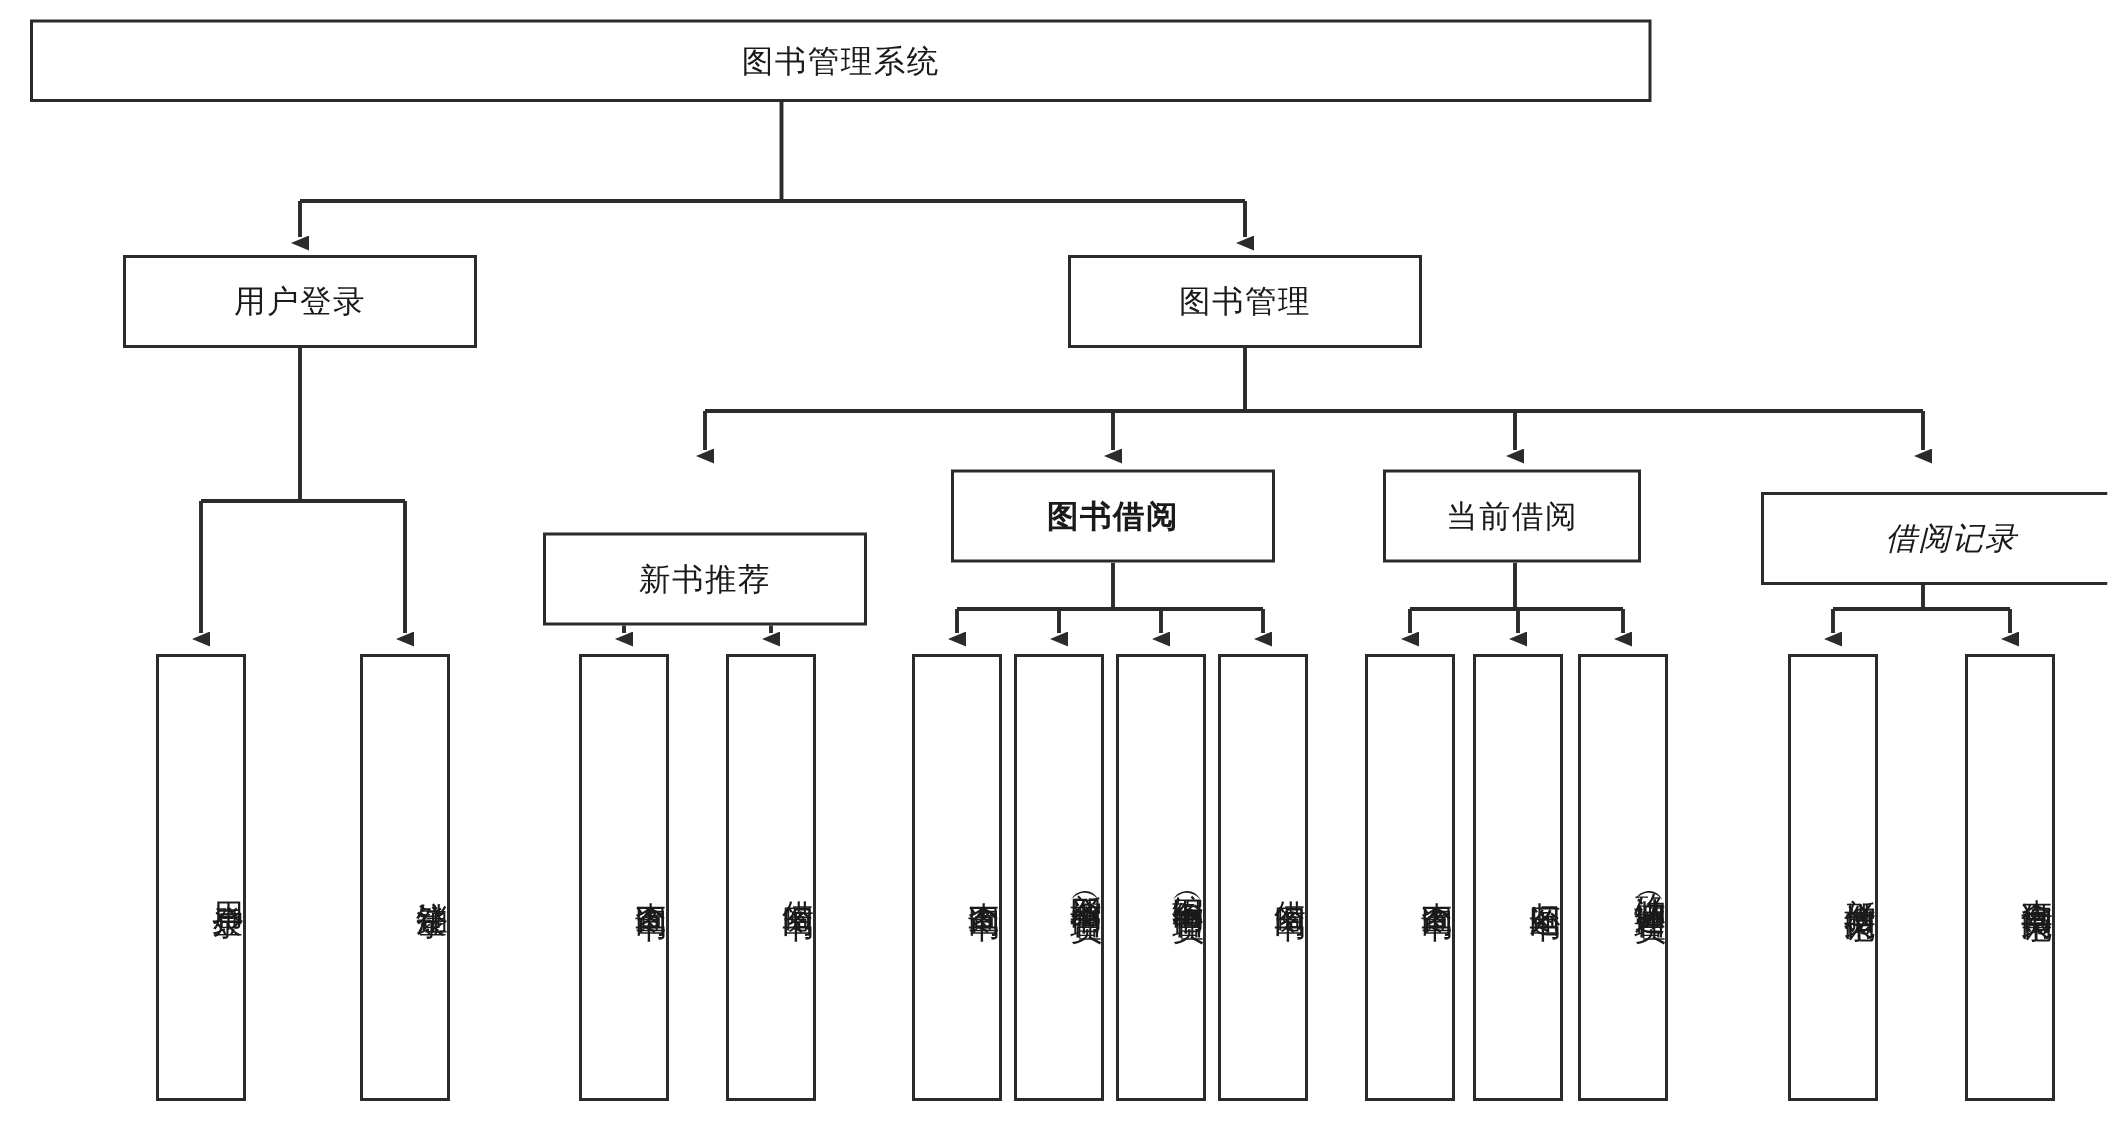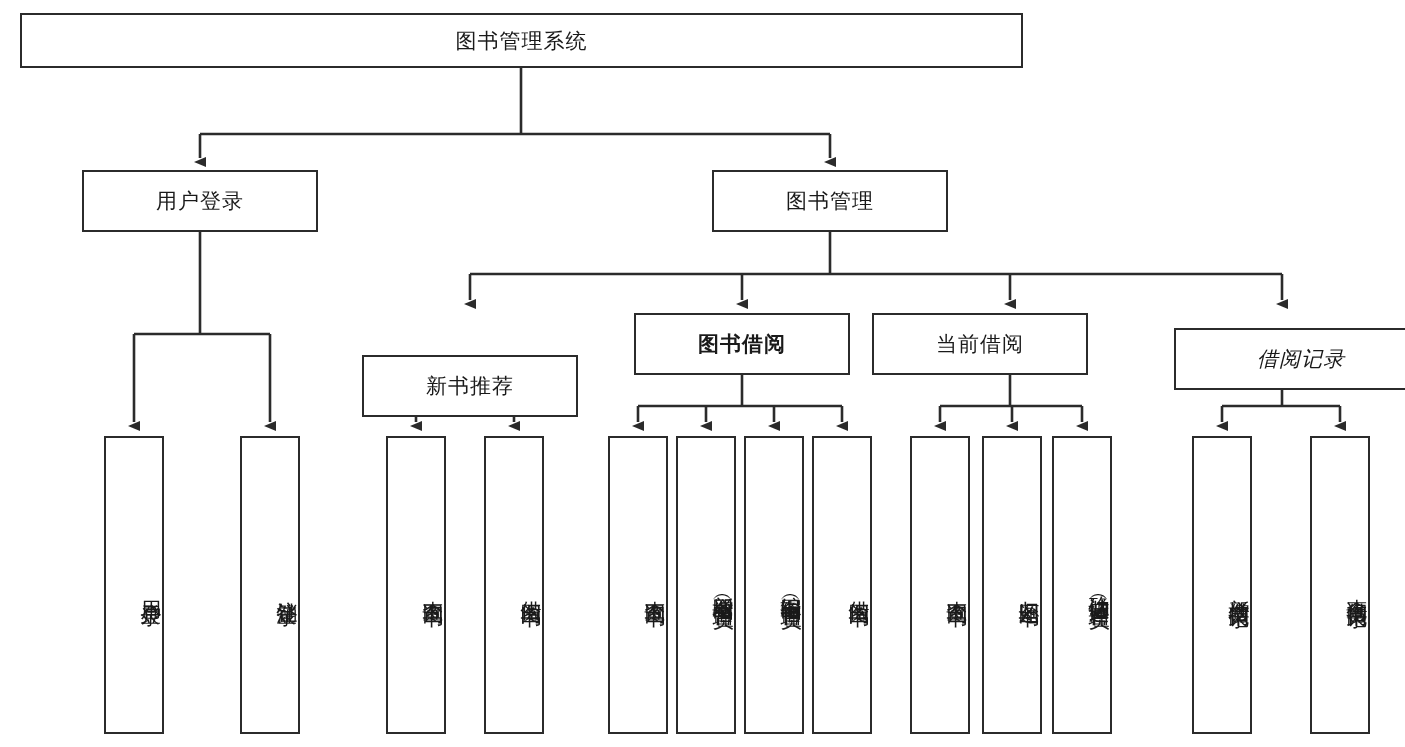--- a/index.html
+++ b/index.html
@@ -127,38 +127,38 @@
     </g>
 
     <g stroke="#2b2b2b" stroke-width="2.6" fill="none">
       <path d="M1282,375 L1282,406"></path>
       <path d="M1222,406 L1340,406"></path>
       <path d="M1222,406 L1222,422" marker-end="url(#arrow)"></path>
       <path d="M1340,406 L1340,422" marker-end="url(#arrow)"></path>
     </g>
   </svg>
 
-  <div class="node h" style="left:20px; top:13px; width:1003px; height:55px;align-items:center;">
+  <div class="node h" style="left:20px; top:13px; width:1081px; height:55px;align-items:center;">
     <span class="lbl">图书管理系统</span>
   </div>
 
   <div class="node h" style="left:82px; top:170px; width:236px; height:62px;">
     <span class="lbl">用户登录</span>
   </div>
   <div class="node h" style="left:712px; top:170px; width:236px; height:62px;">
     <span class="lbl">图书管理</span>
   </div>
 
   <div class="node h" style="left:362px; top:313px; width:216px; height:62px;margin-top:42px;">
     <span class="lbl">新书推荐</span>
   </div>
   <div class="node h" style="left:634px; top:313px; width:216px; height:62px;font-weight:bold;">
     <span class="lbl">图书借阅</span>
   </div>
-  <div class="node h" style="left:872px; top:313px; width:216px; height:62px;">
+  <div class="node h" style="left:922px; top:313px; width:172px; height:62px;">
     <span class="lbl">当前借阅</span>
   </div>
   <div class="node h" style="left:1174px; top:328px; width:254px; height:62px;font-style:italic;">
     <span class="lbl">借阅记录</span>
   </div>
 
   <div class="node v" style="left:104px; top:436px; width:60px; height:298px;">
     <span class="lbl">用户登录</span>
   </div>
   <div class="node v" style="left:240px; top:436px; width:60px; height:298px;">

